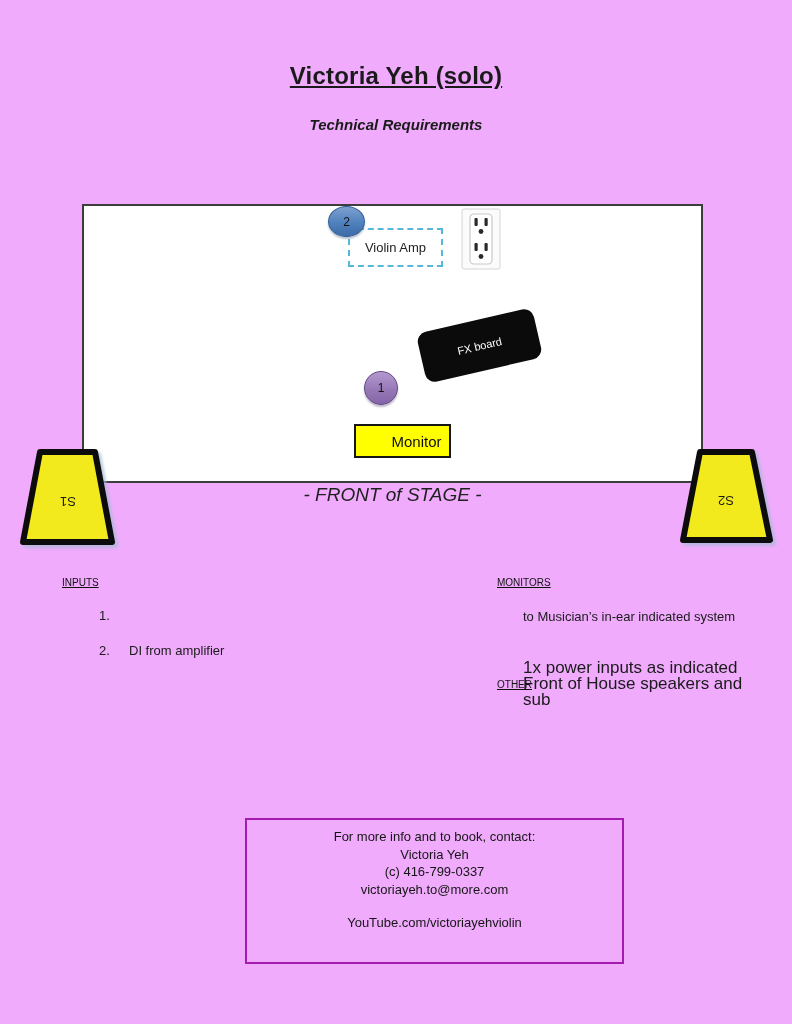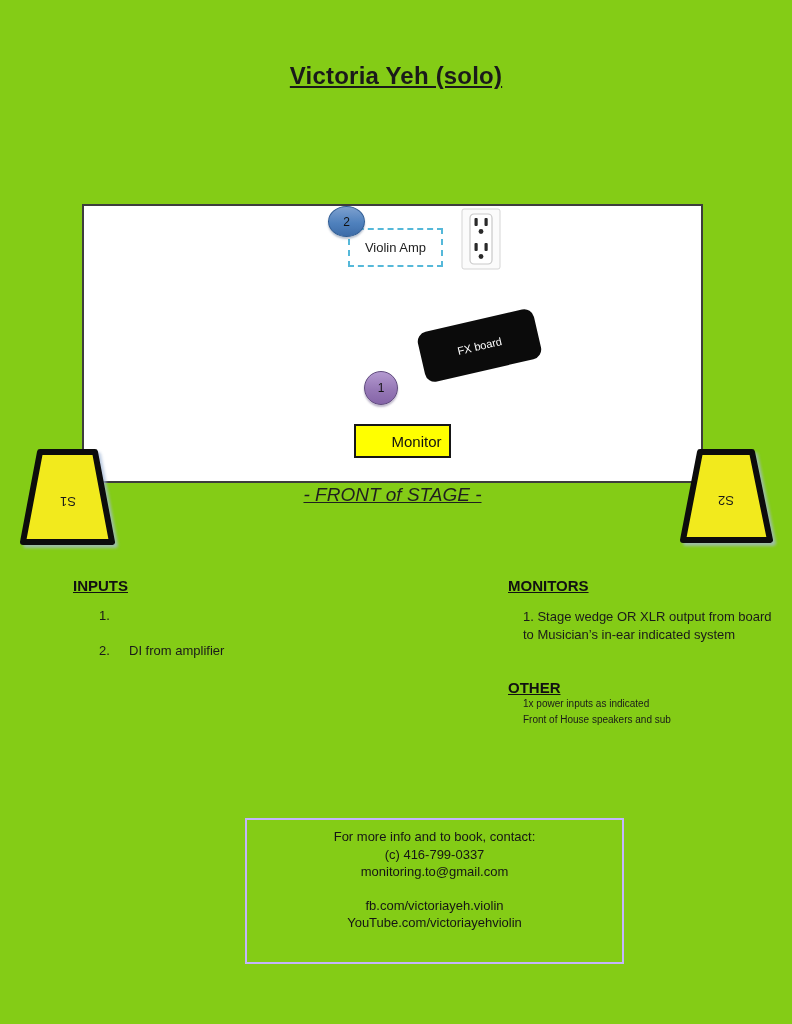--- a/index.html
+++ b/index.html
@@ -1,21 +1,21 @@
 <!DOCTYPE html>
 <html><head>
 <meta charset="utf-8">
 <style>
   * { margin: 0; padding: 0; box-sizing: border-box; }
   html, body { background: #888; }
   #page {
     position: relative;
     width: 792px;
     height: 1024px;
-    background: #84cc16;
+    background: #f0abfc;
     margin: 0 auto;
     font-family: "Liberation Sans", sans-serif;
     color: #1a1a1a;
     overflow: hidden;
   }
   
   .title {
     position: absolute; top: 62px; left: 0; width: 792px;
     text-align: center; font-size: 24px; font-weight: bold;
     text-decoration: underline; letter-spacing: 0.2px;
@@ -60,66 +60,67 @@
     color: #ffffff; font-size: 11px; z-index: 2;
   }
   .monitor {
     position: absolute; left: 354px; top: 424px; width: 97px; height: 34px;
     background: #ffff00; border: 2px solid #161616;
     display: flex; align-items: center; justify-content: center;
     font-size: 15px; color: #111; z-index: 2; padding-left: 28px;
   }
   .front-label {
     position: absolute; left: 82px; top: 484px; width: 621px;
-    text-align: center; font-size: 19px; font-style: italic; color: #1f1f1f; text-decoration: underline;
+    text-align: center; font-size: 19px; font-style: italic; color: #1f1f1f;
   }
   .speaker { position: absolute; z-index: 6; }
   .speaker svg { overflow: visible; }
   .speaker polygon {
     fill: #f2ea1d; stroke: #0c0c0c; stroke-width: 6; stroke-linejoin: round;
   }
   .speaker text {
     font-family: "Liberation Sans", sans-serif; font-size: 13px; fill: #1a1a1a;
   }
   .speaker { filter: drop-shadow(3px 3px 1.5px rgba(165,185,215,0.75)); }
   .spk-left  { left: 15px;  top: 444px; }
   .spk-right { left: 675px; top: 444px; }
   
   .sec-heading {
-    position: absolute; font-size: 15px; font-weight: bold;
-    text-decoration: underline; color: #111; margin-left: 11px;
+    position: absolute; font-size: 10px; font-weight: normal;
+    text-decoration: underline; color: #111;
   }
   .h-inputs   { left: 62px;  top: 577px; }
   .h-monitors { left: 497px; top: 577px; }
   .h-other    { left: 497px; top: 679px; text-align: center; }
   .inputs-list { position: absolute; left: 99px; top: 608px; width: 330px; font-size: 13px; }
   .inputs-list .row { display: flex; margin-bottom: 20px; }
   .inputs-list .num { width: 30px; flex: 0 0 30px; }
   .monitors-text {
     position: absolute; left: 523px; top: 608px; width: 250px;
     font-size: 13px; line-height: 18px;
   }
   .other-text {
-    position: absolute; left: 523px; top: 696px; width: 250px;
-    font-size: 10px; line-height: 16px;
+    position: absolute; left: 523px; top: 660px; width: 250px;
+    font-size: 17px; line-height: 16px;
   }
   
   .contact-box {
     position: absolute; left: 245px; top: 818px; width: 379px; height: 146px;
-    border: 2px solid #c4b5fd; text-align: center;
+    border: 2px solid #a21caf; text-align: center;
     font-size: 13px; line-height: 17.5px; padding-top: 8px; color: #151515;
   }
   .contact-box .gap { height: 16px; }
 </style>
 </head>
 <body>
 
 <div id="page">
 
   <div class="title">Victoria Yeh (solo)</div>
+  <div class="subtitle">Technical Requirements</div>
 
   <div class="stage-rect"></div>
 
   <div class="marker marker-2">
     <span>2</span>
   </div>
 
   <div class="violin-amp">
     <span>Violin Amp</span>
   </div>
@@ -170,32 +171,31 @@
       <span class="num">1.</span>
     </div>
     <div class="row">
       <span class="num">2.</span>
       <span>DI from amplifier</span>
     </div>
   </div>
 
   <div class="sec-heading h-monitors">MONITORS</div>
   <div class="monitors-text">
-    <div>1. Stage wedge OR XLR output from board</div>
     <div>to Musician’s in-ear indicated system</div>
   </div>
 
   <div class="sec-heading h-other">OTHER</div>
   <div class="other-text">
     <div>1x power inputs as indicated</div>
     <div>Front of House speakers and sub</div>
   </div>
 
   <div class="contact-box">
     <div>For more info and to book, contact:</div>
+    <div>Victoria Yeh</div>
     <div>(c) 416-799-0337</div>
-    <div>monitoring.to@gmail.com</div>
+    <div>victoriayeh.to@more.com</div>
     <div class="gap"></div>
-    <div>fb.com/victoriayeh.violin</div>
     <div>YouTube.com/victoriayehviolin</div>
   </div>
 
 </div>
 
 </body></html>

